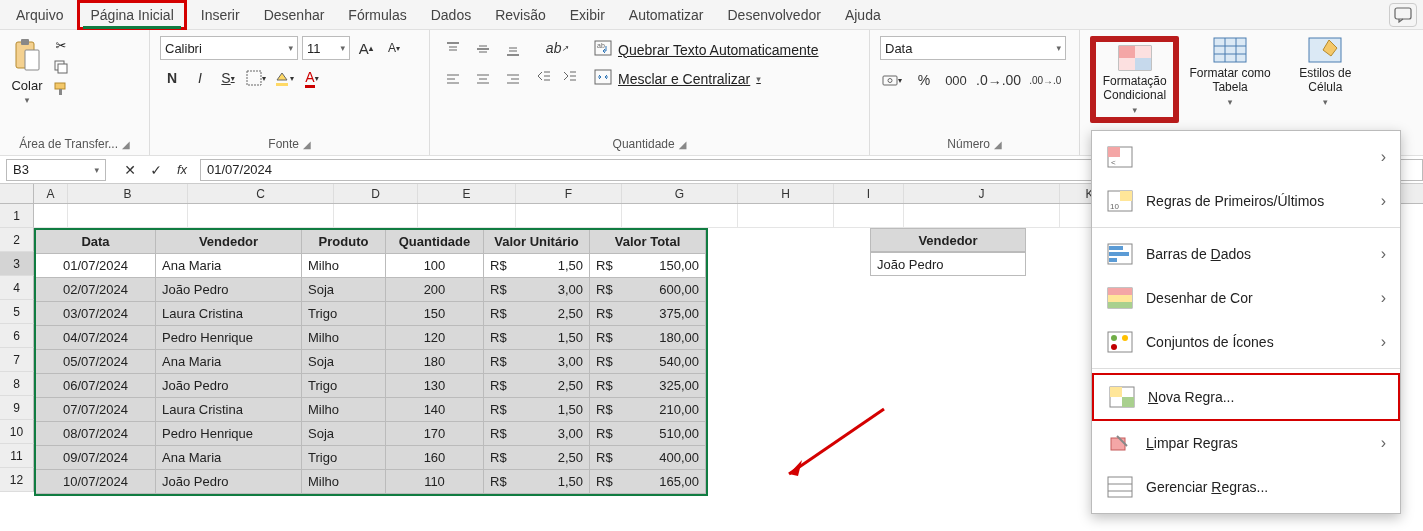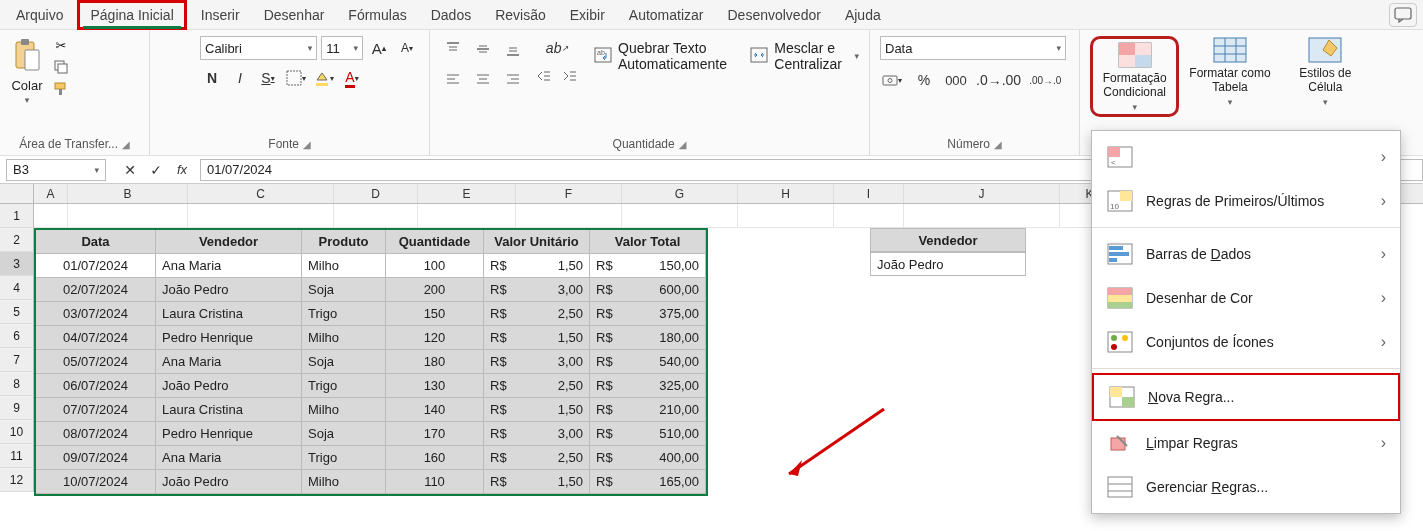--- a/index.html
+++ b/index.html
@@ -20,42 +20,42 @@
 .ribbon-group-label .launcher { font-size:10px; color:#888; }
 
 
 .clip-col { display:flex; flex-direction:column; align-items:center; gap:2px; }
 .clip-icon { width:34px; height:40px; display:flex; align-items:center; justify-content:center; }
 .clip-aux { display:flex; flex-direction:column; gap:4px; padding-left:8px; }
 .small-icon { width:18px; height:18px; display:flex; align-items:center; justify-content:center; font-size:13px; }
 
 
 .font-col { display:flex; flex-direction:column; gap:6px; }
-.font-row { display:flex; align-items:center; gap:4px;margin-left:40px; }
+.font-row { display:flex; align-items:center; gap:4px; }
 .combo { border:1px solid #bbb; background:#fff; height:24px; display:flex; align-items:center; padding:0 4px; font-size:13px; }
 .combo .caret { margin-left:auto; padding-left:6px; font-size:9px; color:#666; }
 .btn { min-width:24px; height:24px; display:flex; align-items:center; justify-content:center; font-size:14px; color:#333; cursor:pointer; }
 .bold { font-weight:bold; }
 .italic { font-style:italic; }
 .under { text-decoration:underline; }
 
 
 .align-grid { display:grid; grid-template-columns:repeat(3,26px); grid-template-rows:repeat(2,26px); gap:4px; }
 .align-btn { width:26px; height:26px; border:none; display:flex; align-items:center; justify-content:center; }
 .indent-col { display:flex; flex-direction:column; gap:4px; margin-left:6px; }
-.wrap-col { display:flex; flex-direction:row; gap:10px; margin-left:12px; padding-top:4px; }
+.wrap-col { display:flex; flex-direction:column; gap:10px; margin-left:12px; padding-top:4px;text-decoration:underline; }
 .wrap-item { display:flex; align-items:center; gap:6px; font-size:14px; }
 
 
 .num-col { display:flex; flex-direction:column; gap:8px; }
 .num-row { display:flex; align-items:center; gap:8px; }
 
 
 .style-col { display:flex; flex-direction:column; align-items:center; gap:2px; width:90px; }
-.style-col.highlighted { border:3px solid #b91c1c; border-radius:10px; padding:2px; }
+.style-col.highlighted { border:6px solid #b91c1c; border-radius:2px; padding:2px; }
 .style-icon { width:36px; height:28px; }
 .style-label { font-size:12px; text-align:center; line-height:1.2; }
 
 
 .fbar { display:flex; align-items:center; height:28px; border-bottom:1px solid #ccc; background:#fff; }
 .name-box { width:100px; border:1px solid #bbb; height:22px; margin:0 6px; display:flex; align-items:center; padding:0 6px; font-size:13px; }
 .name-box .caret { margin-left:auto; font-size:9px; color:#666; }
 .fbar-btns { display:flex; gap:2px; padding:0 6px; color:#888; }
 .fx { font-style:italic; font-size:13px; }
 .formula-input { flex:1; border:1px solid #bbb; height:22px; padding:0 6px; font-size:13px; display:flex; align-items:center; }

